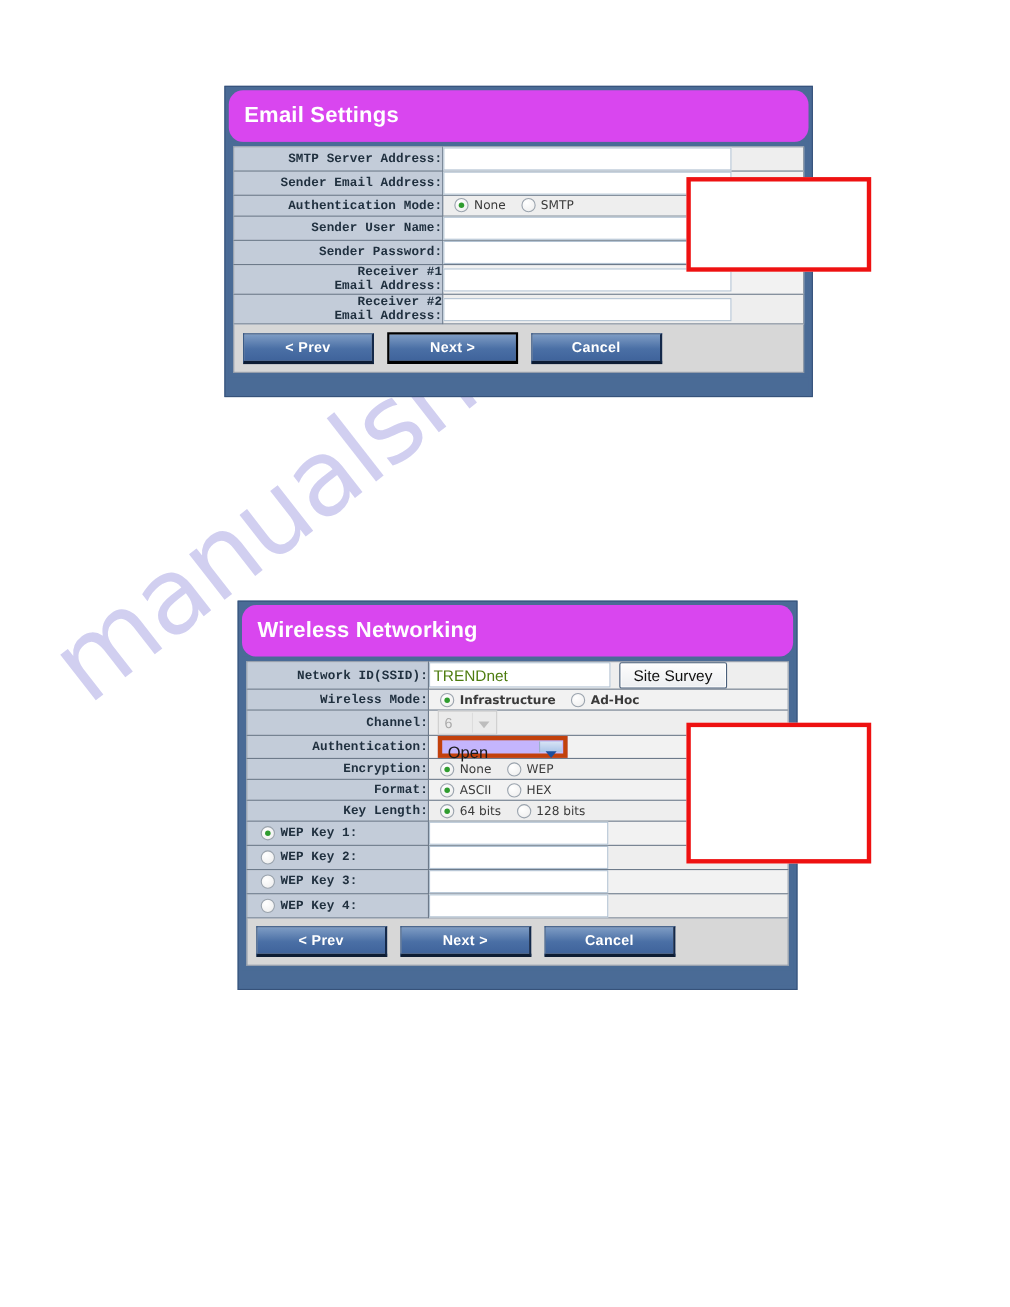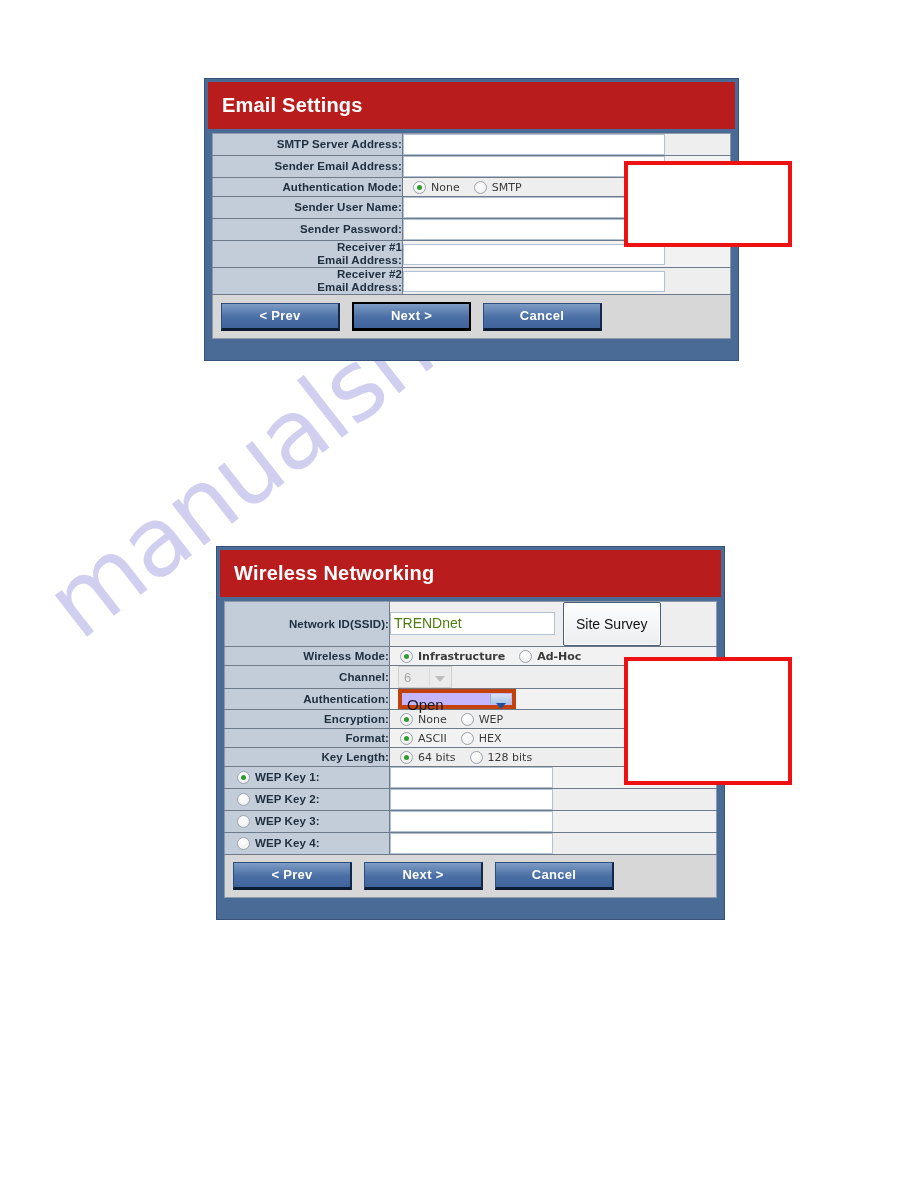--- a/index.html
+++ b/index.html
@@ -39,27 +39,28 @@
     z-index:3;
     background:#4a6b96;
     border:1px solid #36527a;
     box-sizing:border-box;
     padding:3px;
   }
   .panel-inner{
     background:#4a6b96;
   }
   .panel-head{
-    background:#b91c1c;
+    background:#d946ef;
     color:#ffffff;
     font-size:20px;
     font-weight:bold;
     letter-spacing:.2px;
     padding:12px 0 12px 14px;
     box-sizing:border-box;
+    border-radius:13px;
   }
   .panel-body{
     background:#4a6b96;
     padding:4px;
     box-sizing:border-box;
   }
   .grid{
     border:1px solid #8f9aa8;
     border-collapse:collapse;
     width:100%;
@@ -78,20 +79,21 @@
   .lbl{
     background:#c3ccd9;
     border-right:1px solid #6d7a8a;
     color:#20303f;
     font-size:11.5px;
     font-weight:bold;
     text-align:right;
     padding:6px 8px 6px 6px;
     line-height:13px;
     letter-spacing:.1px;
+    font-family:Liberation Mono, monospace;
   }
   .lbl.rad{ text-align:left; padding-left:12px;}
   .fld{
     background:#eeeeee;
     padding:5px 6px 5px 6px;
   }
   .fld.alt{ background:#f2f2f2; }
 
   input.txt{
     border:1px solid #b2c2d2;
@@ -181,21 +183,21 @@
   .sel.disabled .arrow::after{ border-top-color:#bdbdbd; top:8px;}
   .sel.auth{ width:118px; }
 
   
   .btn-plain{
     display:inline-block;
     border:1px solid #4a5f7a;
     background:linear-gradient(#fdfdfd,#eceef1);
     color:#111;
     font-size:14px;
-    padding:13px 12px;
+    padding:3px 12px;
     border-radius:2px;
     vertical-align:middle;
     margin-left:8px;
     box-shadow:inset 0 0 0 1px #ffffff;
   }
 
   
   .footer{
     background:#d7d7d7;
     border:1px solid #8f9aa8;

